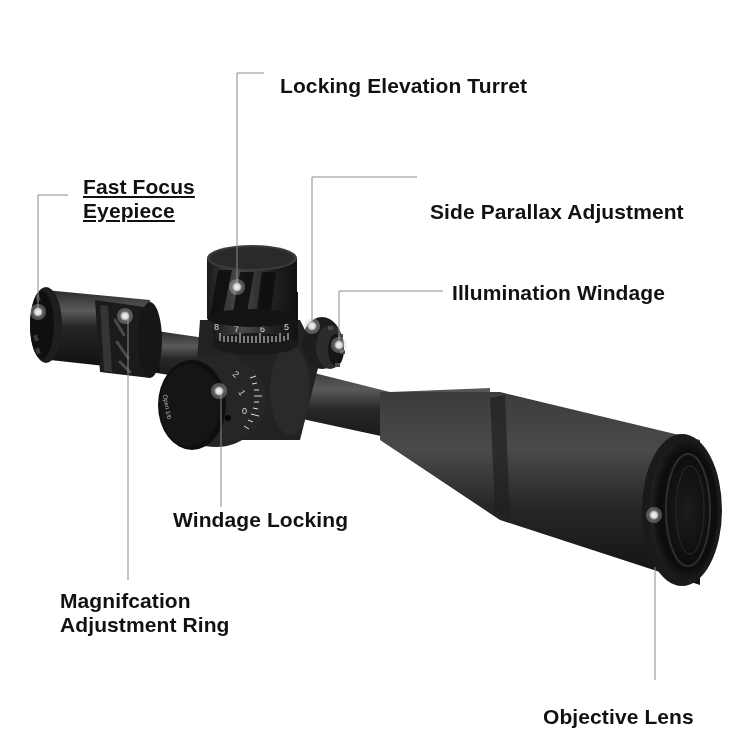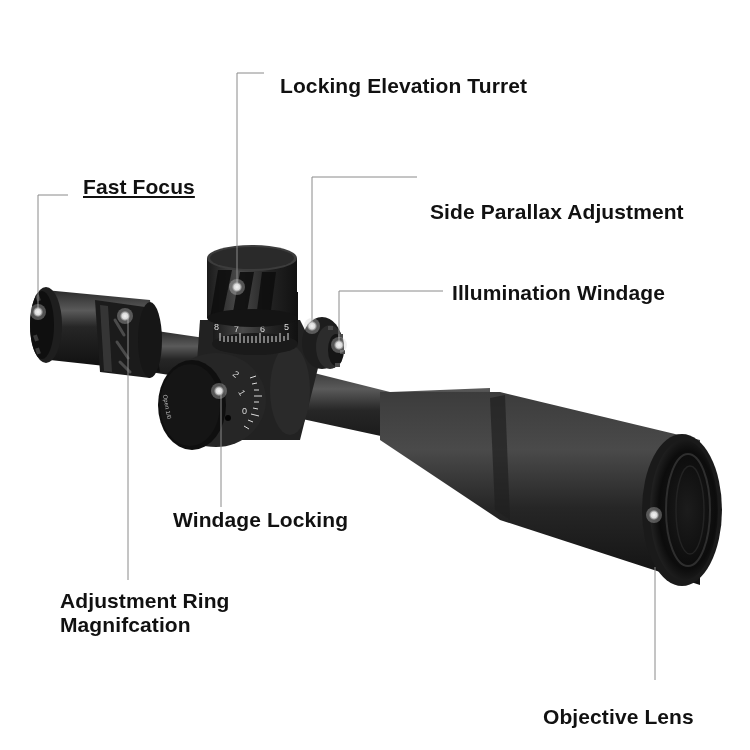--- a/index.html
+++ b/index.html
@@ -195,24 +195,25 @@
         <span>Locking Elevation Turret</span>
       </div>
       <div class="label" style="left: 430px; top: 164px; margin-top: 36px;">
         <span>Side Parallax Adjustment</span>
       </div>
       <div class="label" style="left: 452px; top: 281px;">
         <span>Illumination Windage</span>
       </div>
       <div class="label" style="left: 83px; top: 175px; text-decoration: underline;">
         <span>Fast Focus</span>
+        <span>Eyepiece</span>
       </div>
       <div class="label" style="left: 60px; top: 589px;">
+        <span>Magnifcation</span>
         <span>Adjustment Ring</span>
-        <span>Magnifcation</span>
       </div>
       <div class="label" style="left: 173px; top: 508px;">
         <span>Windage Locking</span>
       </div>
       <div class="label" style="left: 543px; top: 686px; margin-top: 19px;">
         <span>Objective Lens</span>
       </div>
     </div>
 </div>
 

